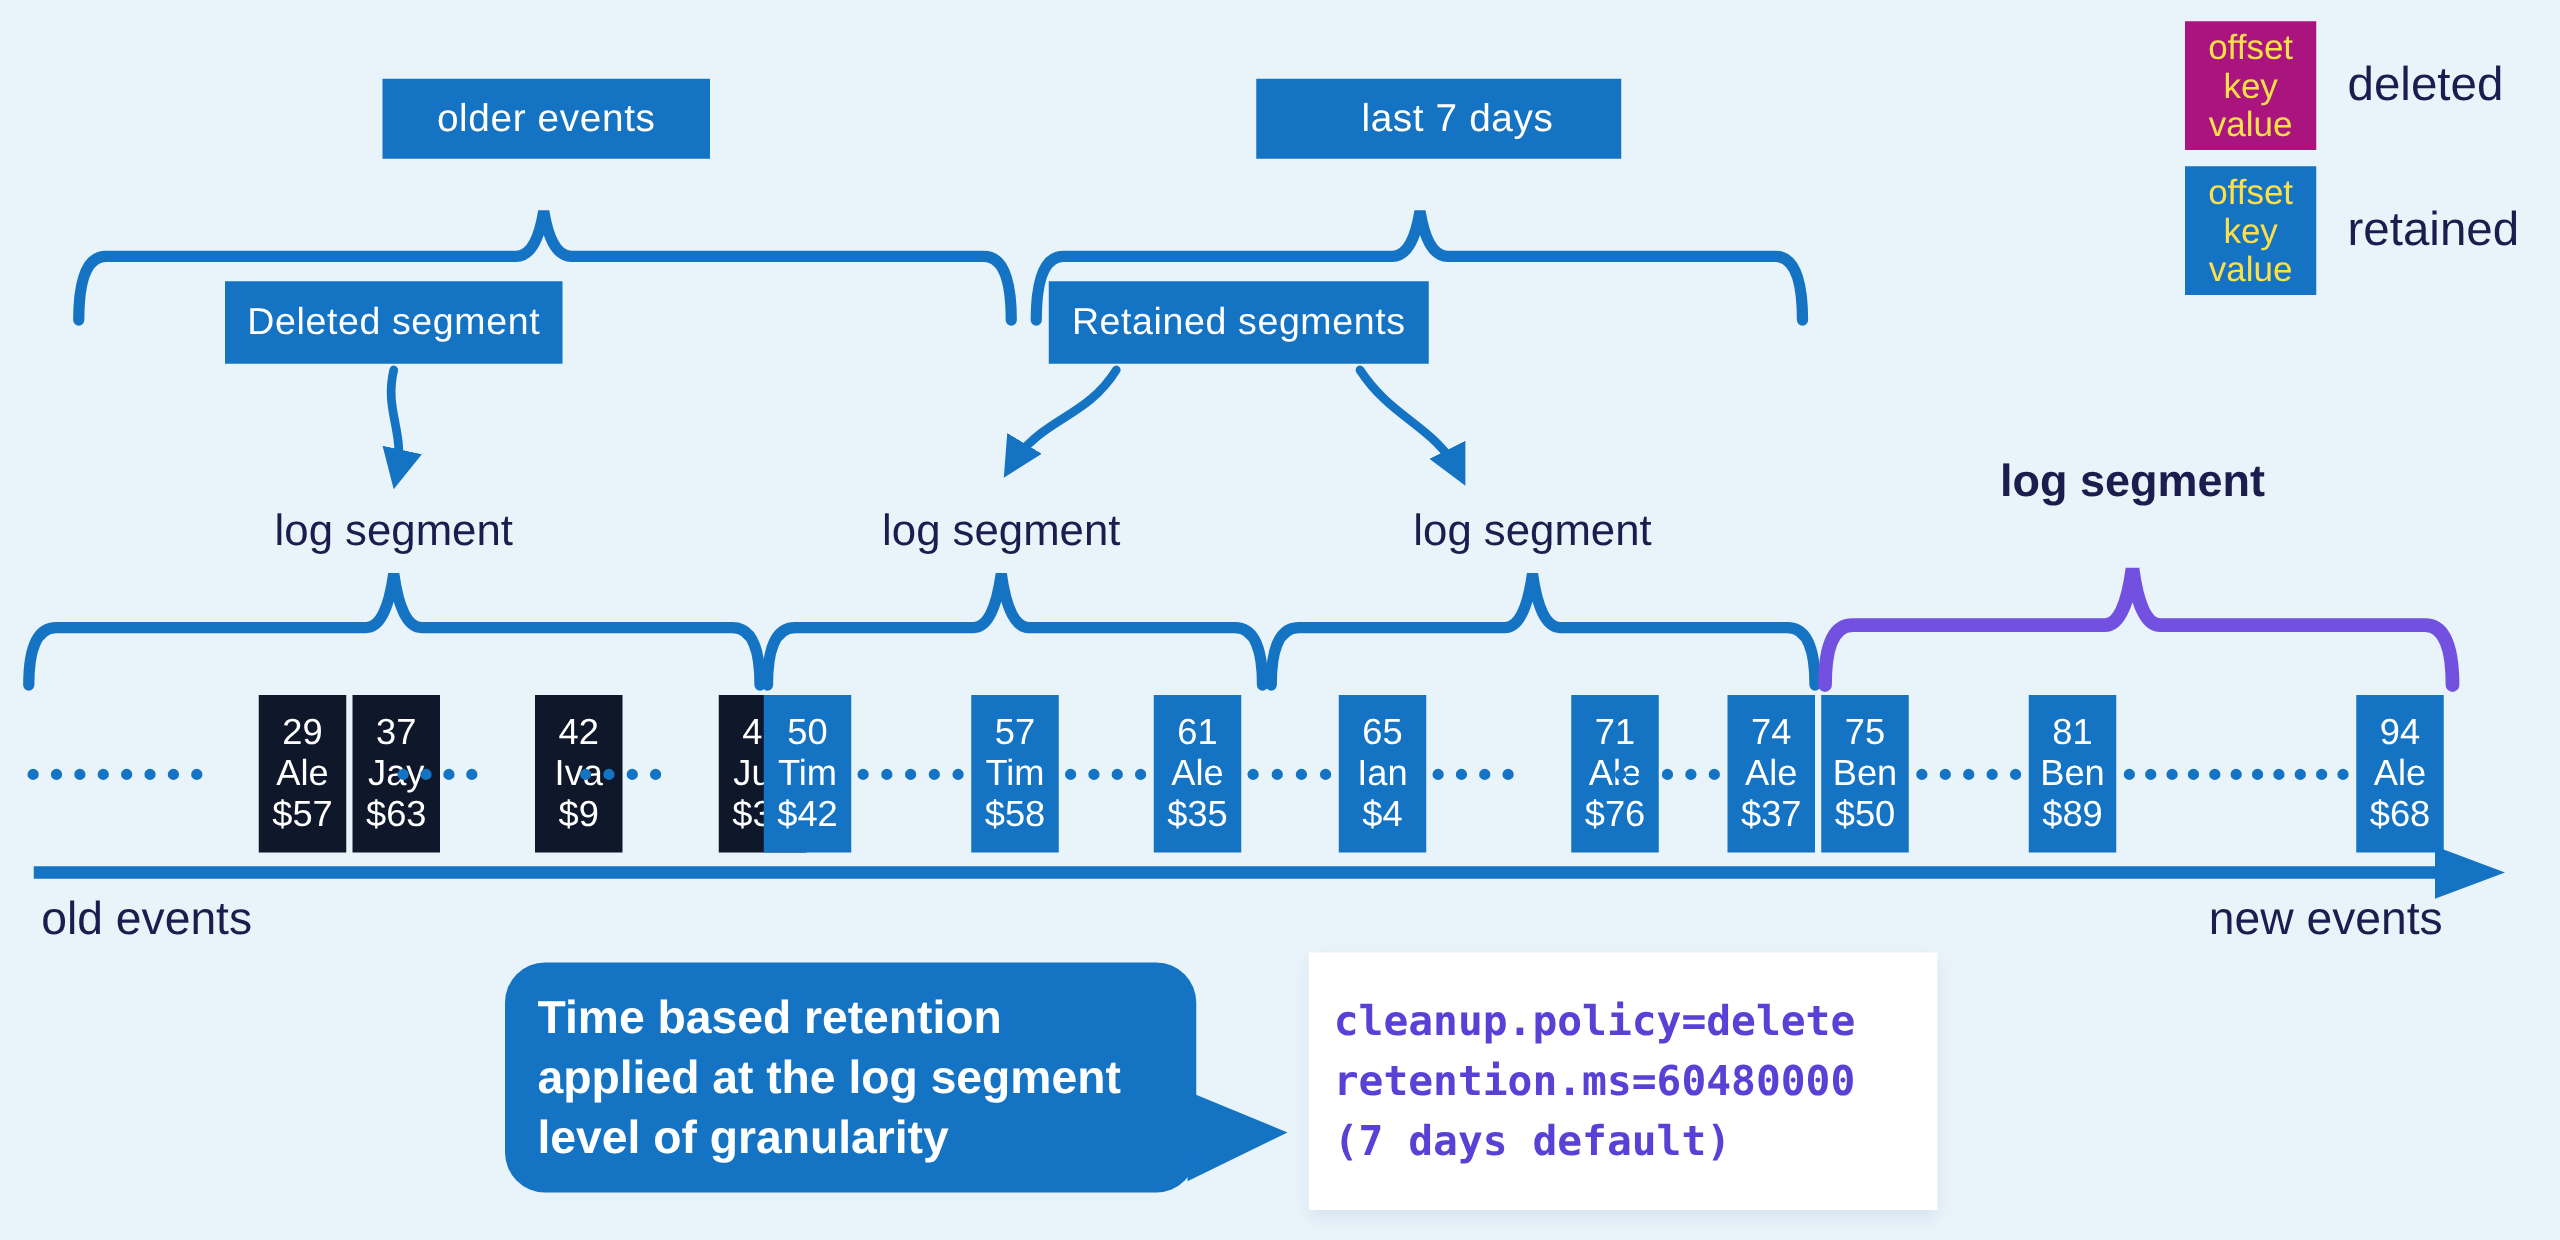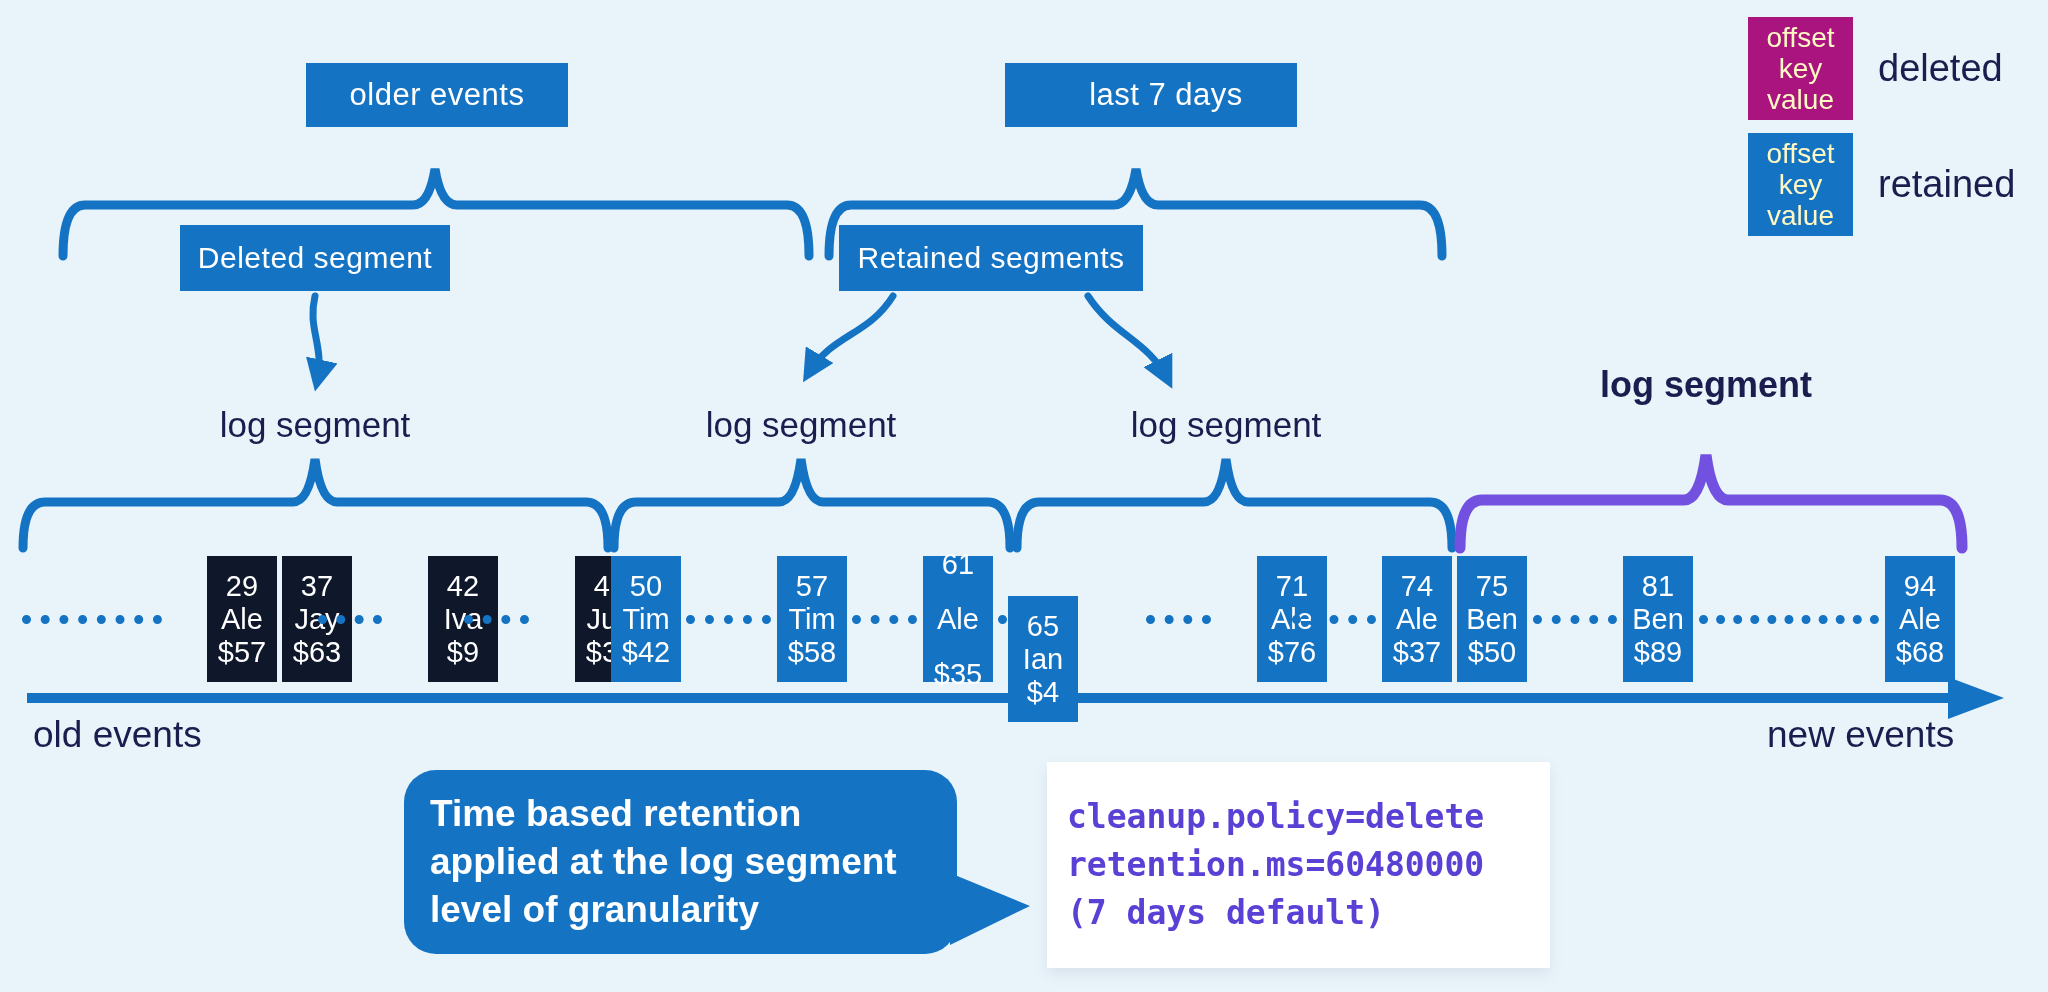--- a/index.html
+++ b/index.html
@@ -22,21 +22,21 @@
     position:absolute;top:556px;width:70px;height:126px;color:#fff;
     display:flex;flex-direction:column;align-items:center;justify-content:center;
     font-size:29px;line-height:33px;text-align:center;
   }
   .event-box.retained{background:#1573c4;}
   .event-box.deleted{background:#0f172a;margin-left:40px;}
   .dots{
     position:absolute;top:615px;height:0;border-top:9px dotted #1573c4;
   }
   .legend-box{
-    position:absolute;left:1748px;width:105px;height:103px;color:#fef9c3;
+    position:absolute;left:1748px;width:105px;height:103px;color:#fde047;
     display:flex;flex-direction:column;align-items:center;justify-content:center;
     font-size:28px;line-height:31px;
   }
   .legend-label{
     position:absolute;left:1878px;color:#1a1d4e;font-size:38px;line-height:38px;
   }
   .axis-label{position:absolute;color:#1a1d4e;font-size:37px;top:714px;}
   #callout{
     position:absolute;left:404px;top:770px;width:553px;height:184px;background:#1573c4;
     border-radius:32px;color:#fff;font-weight:bold;font-size:37px;line-height:48px;
@@ -142,26 +142,26 @@
       <div class="event-box retained" style="left: 611px;">
         <div>50</div>
         <div>Tim</div>
         <div>$42</div>
       </div>
       <div class="event-box retained" style="left: 777px;">
         <div>57</div>
         <div>Tim</div>
         <div>$58</div>
       </div>
-      <div class="event-box retained" style="left: 923px; gap: 22px;">
+      <div class="event-box retained" style="left: 923px;">
         <div>61</div>
         <div>Ale</div>
         <div>$35</div>
       </div>
-      <div class="event-box retained" style="left: 1008px; margin-top: 40px;">
+      <div class="event-box retained" style="left: 1071px;">
         <div>65</div>
         <div>Ian</div>
         <div>$4</div>
       </div>
       <div class="event-box retained" style="left: 1257px;">
         <div>71</div>
         <div>Ale</div>
         <div>$76</div>
       </div>
       <div class="event-box retained" style="left: 1382px;">

